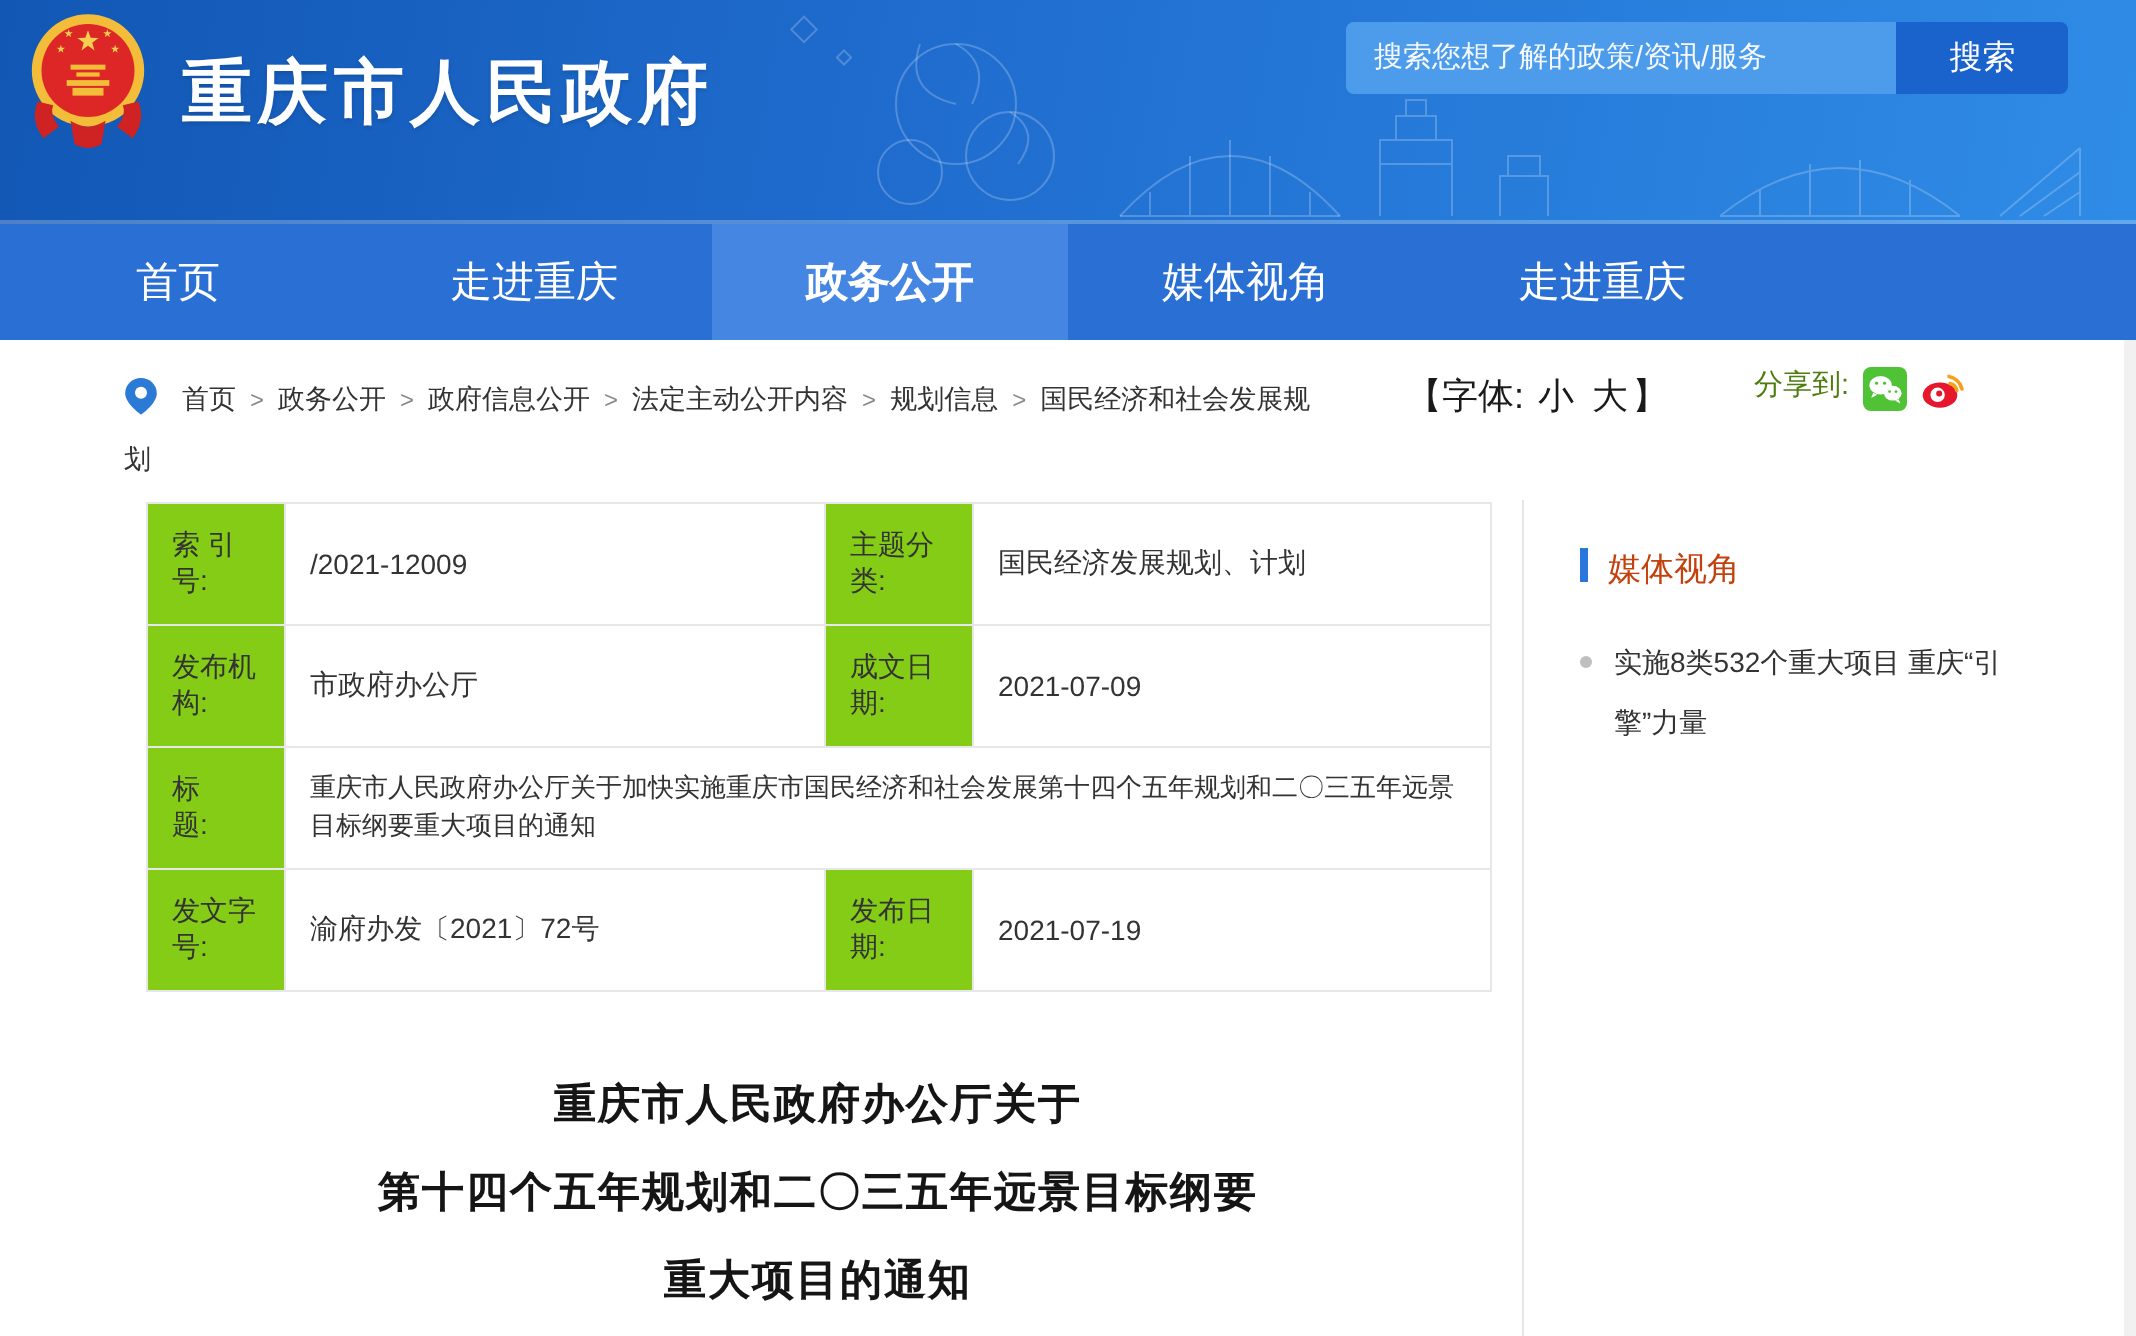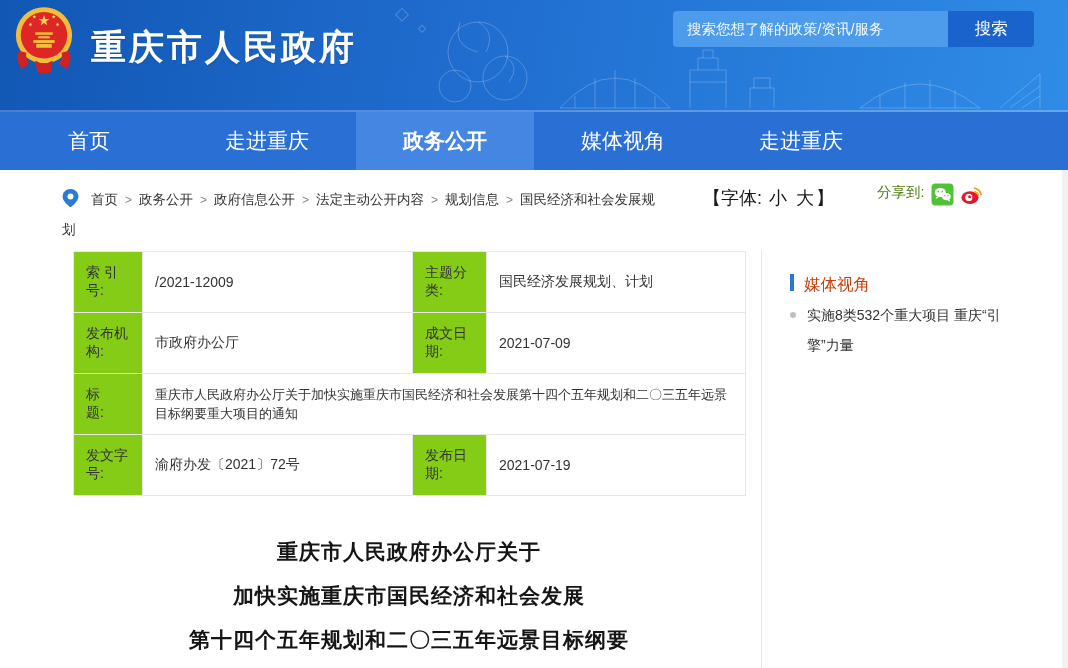--- a/index.html
+++ b/index.html
@@ -47,31 +47,31 @@
 
   
   .columns { display:flex; min-height:436px; }
   .main-col { width:762px; padding:1px 16px 30px 73px; border-right:1px solid #e6e6e6; }
   .side-col { flex:1; padding:24px 10px 0 28px; }
 
   
   table.meta { width:673px; border-collapse:collapse; font-size:14px; color:#333; table-layout:fixed; }
   table.meta td { border:1px solid #e7e7e7; padding:12px 12px; vertical-align:middle; }
   table.meta td.lab { background:#84cc16; padding:12px 6px 12px 12px; }
-  table.meta td.title-val { font-size:13px; line-height:19px; padding:4px 12px; }
+  table.meta td.title-val { font-size:13px; line-height:19px; padding:4px 12px;font-family:Liberation Mono, monospace; }
 
   
   .doc-title { margin-top:34px; text-align:center;
                font-family:"Liberation Serif","DejaVu Serif",serif;
                font-weight:bold; font-size:21px; line-height:44px; color:#151515; letter-spacing:1px; }
 
   
   .side-head { display:flex; align-items:flex-start; font-size:16.5px; color:#c2410c; }
   .side-head .bar { width:4px; height:17px; background:#2b76dc; margin-right:10px; }
-  .side-list { margin-top:4px; list-style:none; }
+  .side-list { margin-top:20px; list-style:none; }
   .side-list li { position:relative; width:218px; padding-left:17px; font-size:14px;
                   line-height:30px; color:#333; word-break:break-all; cursor:pointer; }
   .side-list li::before { content:""; position:absolute; left:0; top:12px; width:6px; height:6px;
                           border-radius:50%; background:#bfbfbf; }
   .side-list a { color:#333; text-decoration:none; }
 
   
   .scroll-track { position:absolute; right:0; top:170px; width:6px; height:498px; background:#f1f1f1; }
 </style>
 </head>
@@ -194,21 +194,20 @@
         <td class="lab">发文字号:</td>
         <td>渝府办发〔2021〕72号</td>
         <td class="lab">发布日期:</td>
         <td>2021-07-19</td>
       </tr>
     </tbody>
       </table>
 
     <div class="doc-title">
       <div>重庆市人民政府办公厅关于</div>
-      <div>加快实施重庆市国民经济和社会发展</div>
       <div>第十四个五年规划和二〇三五年远景目标纲要</div>
       <div>重大项目的通知</div>
     </div>
 
   </div>
 
   <div class="side-col">
     <div class="side-head">
       <span class="bar"></span>
       <span>媒体视角</span>

